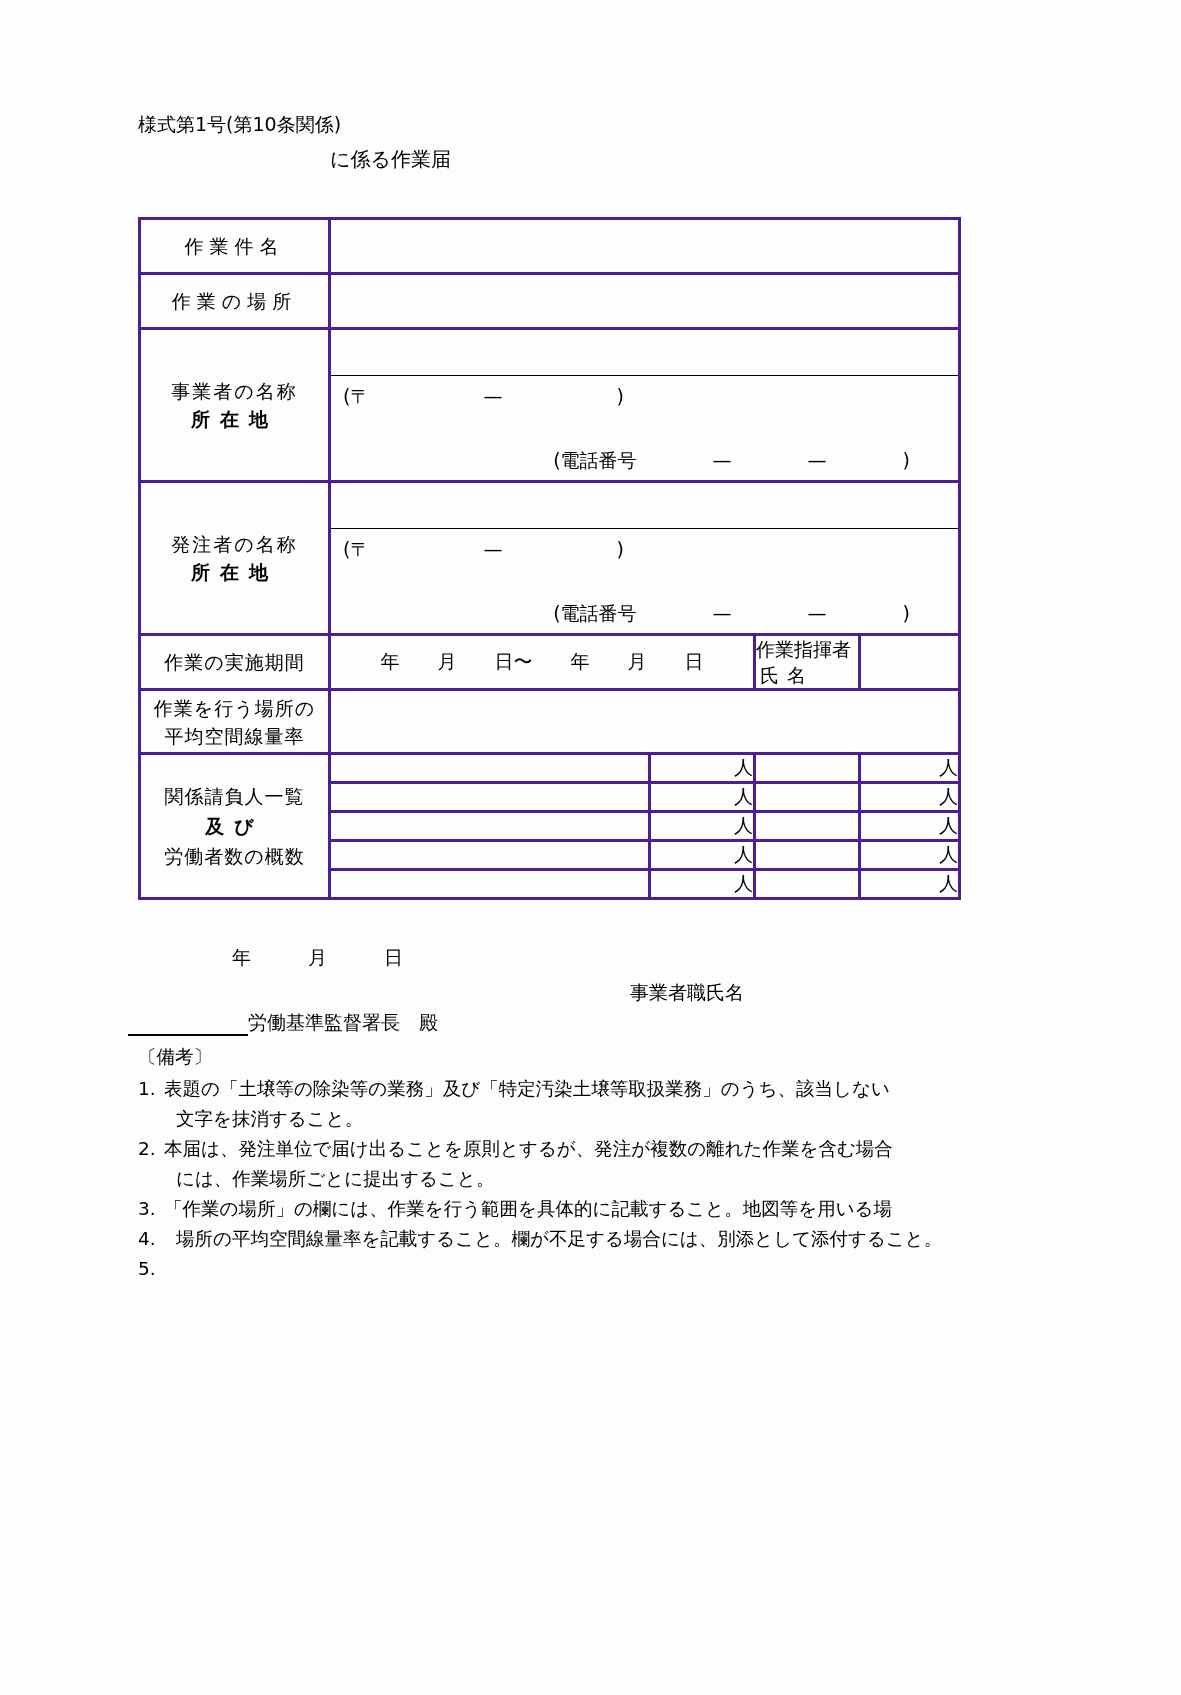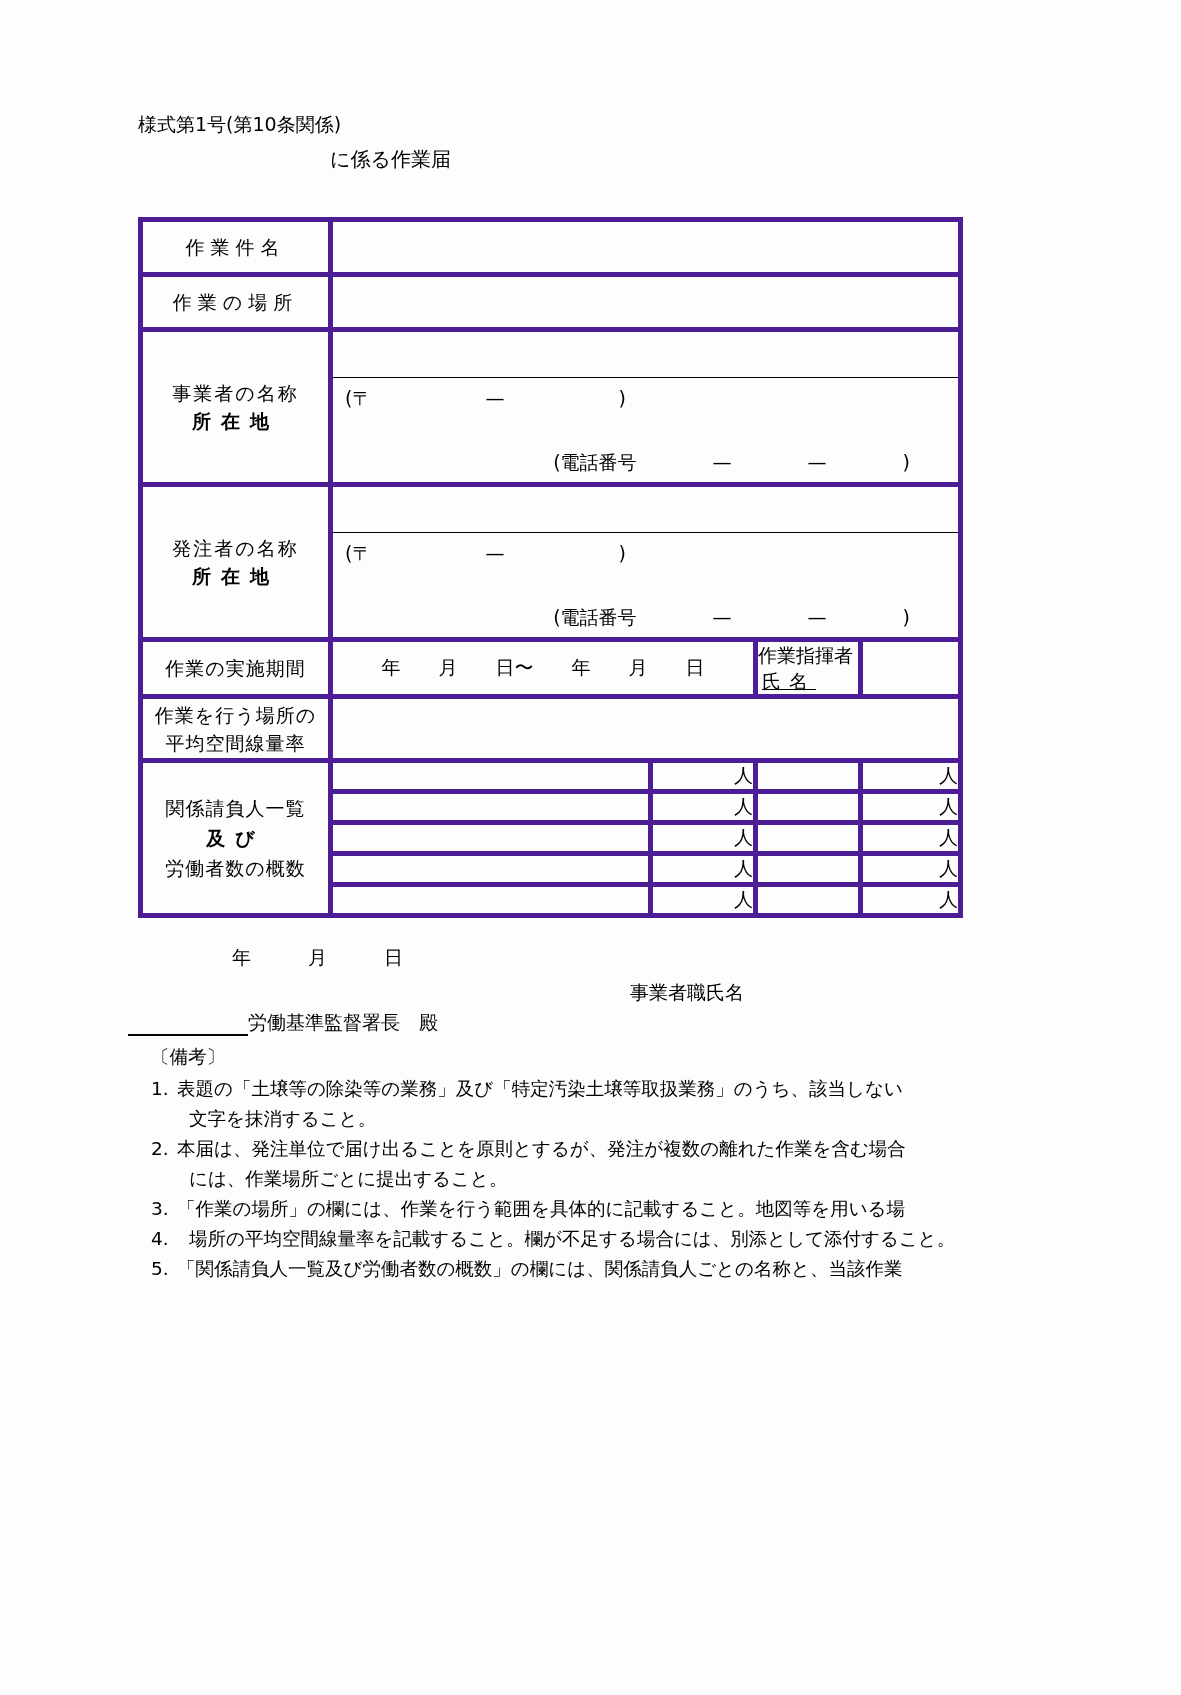--- a/index.html
+++ b/index.html
@@ -50,21 +50,21 @@
 
   
   table.form {
     position: absolute;
     left: 138px; top: 217px;
     width: 820px;
     border-collapse: collapse;
     table-layout: fixed;
   }
   table.form td {
-    border: 5px solid #4c1d95;
+    border: 3px solid #4c1d95;
     font-size: 19px;
     vertical-align: middle;
     padding: 0;
   }
   .lbl {
     width: 190px;
     text-align: center;
     line-height: 28px;
     padding: 4px 6px;
   }
@@ -102,21 +102,21 @@
     height: 54px;
     white-space: nowrap;
   }
   .sup-lbl {
     width: 130px;
     text-align: left;
     padding: 4px 8px;
     line-height: 26px;
     font-size: 19px;
   }
-  .sup-lbl .r2 { letter-spacing: 8px; padding-left: 4px; display: block; text-decoration: underline; }
+  .sup-lbl .r2 { letter-spacing: 8px; padding-left: 4px; display: block; }
   .sup-val { }
   .dose-val { height: 64px; margin-top: 33px; }
 
   .ctr-lbl { line-height: 30px; }
   .cnt-row td { height: 29px; }
   .cnt-name { }
   .cnt-unit { width: 100px; text-align: right; padding-right: 12px; font-size: 19px; }
   .cnt-name2 { }
   .cnt-unit2 { width: 100px; text-align: right; padding-right: 12px; font-size: 19px; }
 
@@ -149,21 +149,20 @@
     margin-right: 0px;
   }
 
   
   .remarks {
     position: absolute;
     left: 138px; top: 1042px;
     width: 840px;
     font-size: 18.5px;
     line-height: 30px;
-    margin-left: 13px;
   }
   .remarks-head { margin-bottom: 2px; }
   .remark {
     display: flex;
     margin-bottom: 0px;
   }
   .remark .num { width: 26px; flex: 0 0 26px; }
   .remark .txt { flex: 1; }
   .remark .txt p { margin: 0; }
   .remark .txt p.cont { padding-left: 12px; }
@@ -332,18 +331,17 @@
     <div class="remark">
       <div class="num">4.</div>
       <div class="txt">
         <p class="cont">場所の平均空間線量率を記載すること。欄が不足する場合には、別添として添付すること。</p>
       </div>
     </div>
 
     <div class="remark">
       <div class="num">5.</div>
       <div class="txt">
-        <p>「関係請負人一覧及び労働者数の概数」の欄には、関係請負人ごとの名称と、当該作業</p>
       </div>
     </div>
   </div>
 
 </div>
 
 </body></html>

